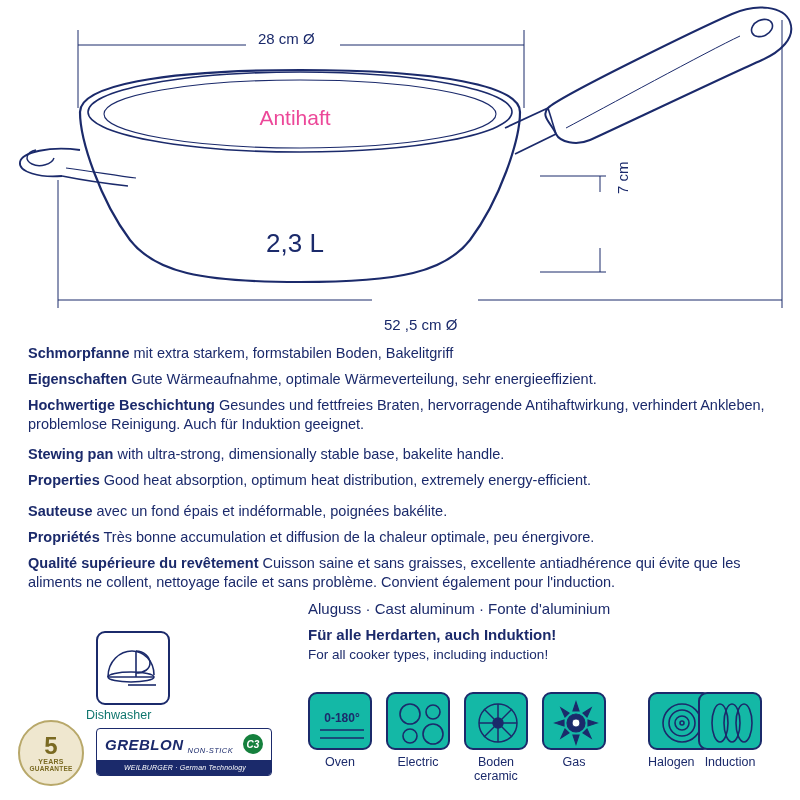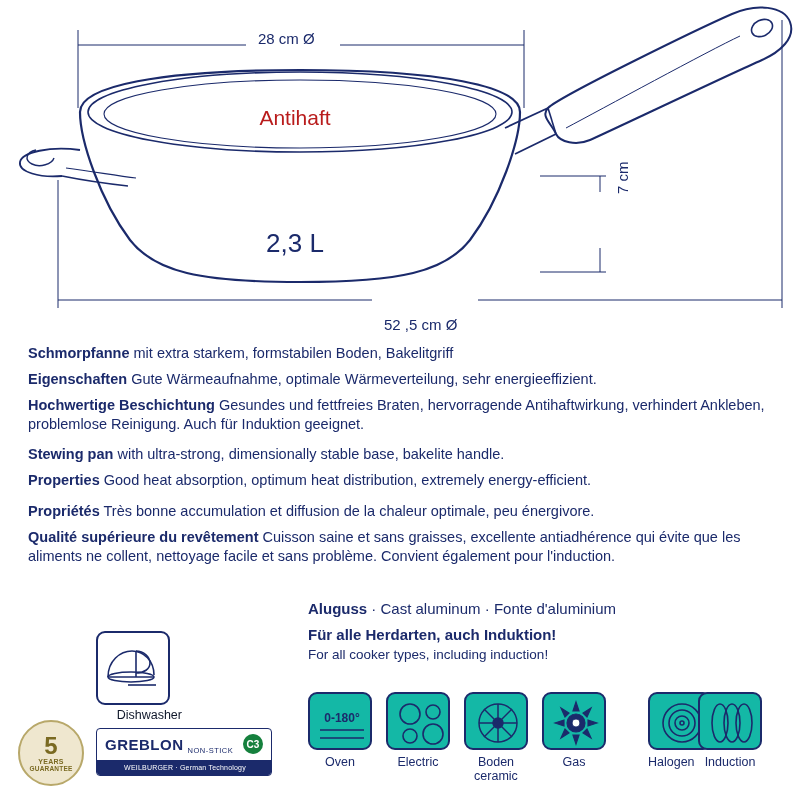--- a/index.html
+++ b/index.html
@@ -28,79 +28,79 @@
   }
   #dim-top { left:252px; top:30px; }
   #dim-bottom { left:378px; top:316px; }
   #dim-right {
     left:614px; top:200px;
     transform: rotate(-90deg);
     transform-origin: left top;
   }
 
   .pan-text { position:absolute; text-align:center; width:340px; left:125px; }
-  #antihaft-title { top:106px; font-size:21px; color:#b91c1c; }
+  #antihaft-title { top:106px; font-size:21px; color:#ec4899; }
   #antihaft-sub { top:132px; font-size:12px; color:#1b2a6b; }
   #capacity { top:228px; font-size:26px; color:#1b2a6b; width:340px; left:125px; }
 
   
   .textblock {
     position:absolute; left:28px; top:344px; width:744px;
     font-size:14.5px; line-height:1.30;
     color:#1b2a6b;
   }
   .para { margin-bottom:7px; }
   .para b { font-weight:bold; }
   .lang-gap { height:5px; }
 
   
   .bottom { position:absolute; left:0; top:596px; width:800px; height:204px; }
 
   .alu-line {
     position:absolute; left:308px; top:4px;
     font-size:15px; color:#1b2a6b;
   }
-  .alu-line b { font-weight:bold;text-align:right; }
+  .alu-line b { font-weight:normal;text-align:right; }
 
   .herd-title {
     position:absolute; left:308px; top:30px;
     font-size:15px; font-weight:bold; color:#1b2a6b;
   }
   .herd-sub1 { position:absolute; left:308px; top:51px; font-size:13.5px; color:#1b2a6b; }
   .herd-sub2 { position:absolute; left:308px; top:69px; font-size:13.5px; color:#1b2a6b; }
 
   
   .dishwasher-box {
     position:absolute; left:96px; top:35px;
     width:74px; height:74px;
     border:2px solid #1b2a6b; border-radius:9px;
     background:#fff;
   }
   .dishwasher-caption {
     position:absolute; left:86px; top:112px; width:96px;
-    text-align:right; font-size:12.5px; color:#0f172a;
+    text-align:left; font-size:12.5px; color:#0f766e;
   }
 
   
   .badge {
     position:absolute; left:18px; top:124px;
     width:66px; height:66px; border-radius:50%;
     background:#efe7cf; border:2px solid #b8a86a;
     display:flex; flex-direction:column; align-items:center; justify-content:center;
   }
   .badge .num { font-size:24px; font-weight:bold; color:#7a6a22; line-height:1; }
   .badge .yrs { font-size:7px; font-weight:bold; color:#7a6a22; letter-spacing:.3px; }
   .badge .gtee { font-size:6.5px; font-weight:bold; color:#7a6a22; letter-spacing:.2px; }
 
   
   .greblon {
     position:absolute; left:96px; top:132px;
     width:176px; height:48px;
     border:1px solid #1b2a6b; border-radius:4px;
-    background:#fff; overflow:hidden;
+    background:#fff; overflow:hidden;font-style:italic;
   }
   .greblon .g-top {
     position:absolute; left:0; top:0; width:176px; height:30px;
     display:flex; align-items:center;
   }
   .greblon .g-name {
     font-size:15px; font-weight:bold; color:#1b2a6b; margin-left:8px; letter-spacing:.5px;
   }
   .greblon .g-ns {
     font-size:7.5px; color:#1b2a6b; margin-left:4px; letter-spacing:.5px; align-self:flex-end; padding-bottom:4px;
@@ -201,20 +201,21 @@
       <div class="para"><b>Eigenschaften</b><span> Gute Wärmeaufnahme, optimale Wärmeverteilung, sehr energieeffizient.</span></div>
       <div class="para"><b>Hochwertige Beschichtung</b><span> Gesundes und fettfreies Braten, hervorragende Antihaftwirkung, verhindert Ankleben, problemlose Reinigung. Auch für Induktion geeignet.</span></div>
     </div>
     <div class="lang-gap"></div>
     <div>
       <div class="para"><b>Stewing pan</b><span> with ultra-strong, dimensionally stable base, bakelite handle.</span></div>
       <div class="para"><b>Properties</b><span> Good heat absorption, optimum heat distribution, extremely energy-efficient.</span></div>
     </div>
     <div class="lang-gap"></div>
     <div>
+      <div class="para"><b>Sauteuse</b><span> avec un fond épais et indéformable, poignées bakélite.</span></div>
       <div class="para"><b>Propriétés</b><span> Très bonne accumulation et diffusion de la chaleur optimale, peu énergivore.</span></div>
       <div class="para"><b>Qualité supérieure du revêtement</b><span> Cuisson saine et sans graisses, excellente antiadhérence qui évite que les aliments ne collent, nettoyage facile et sans problème. Convient également pour l'induction.</span></div>
     </div>
   </div>
 
   <div class="bottom">
 
     <div class="alu-line">
       <b>Aluguss</b><span> · Cast aluminum · Fonte d'aluminium</span>
     </div>

